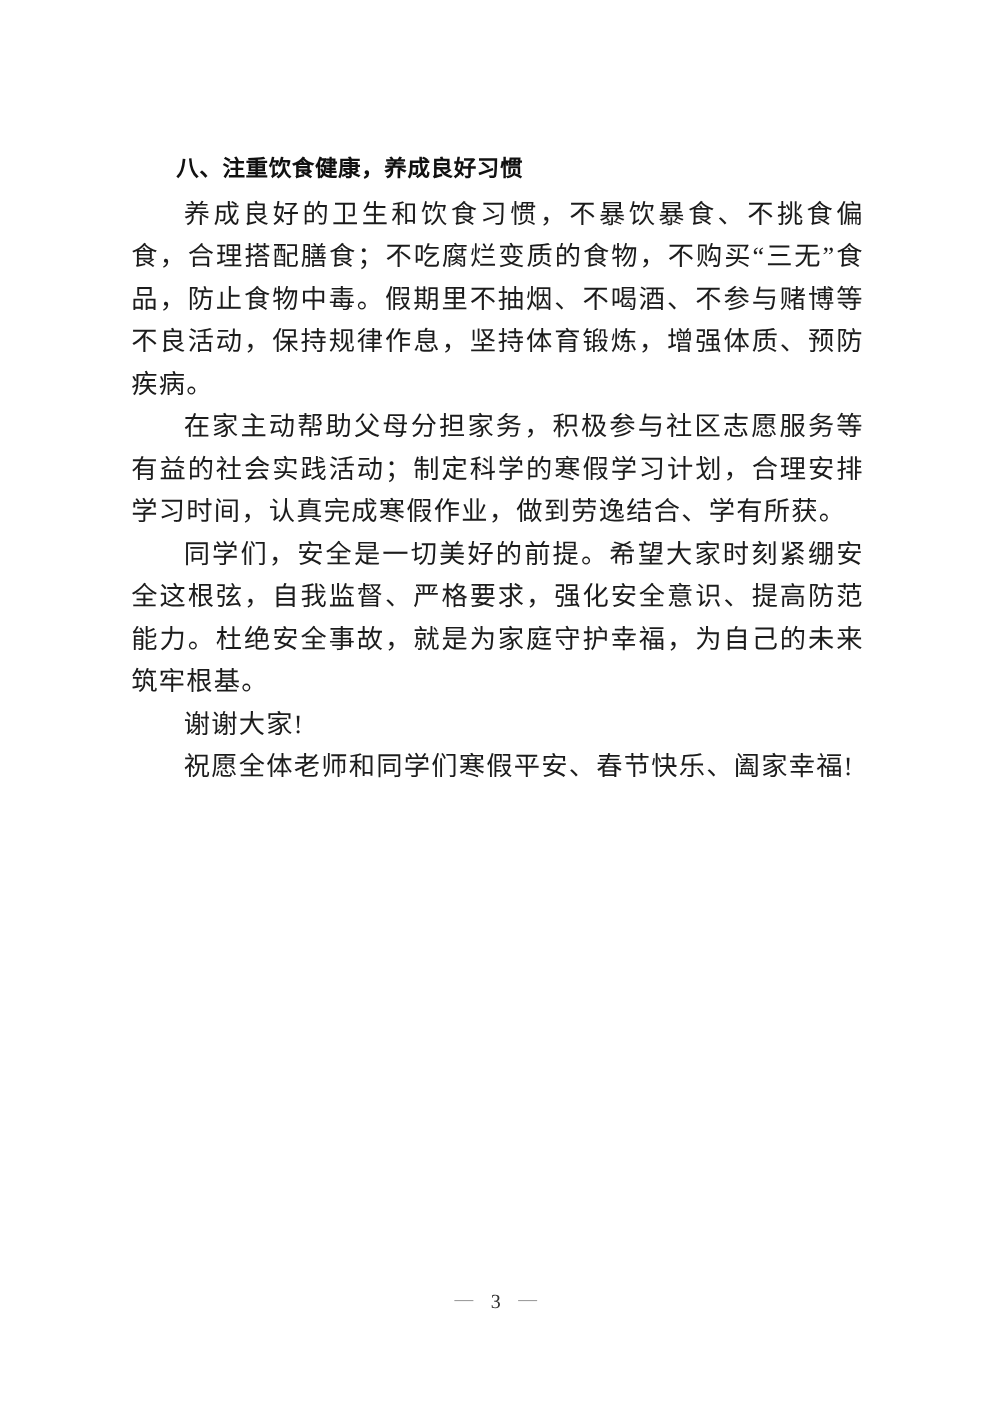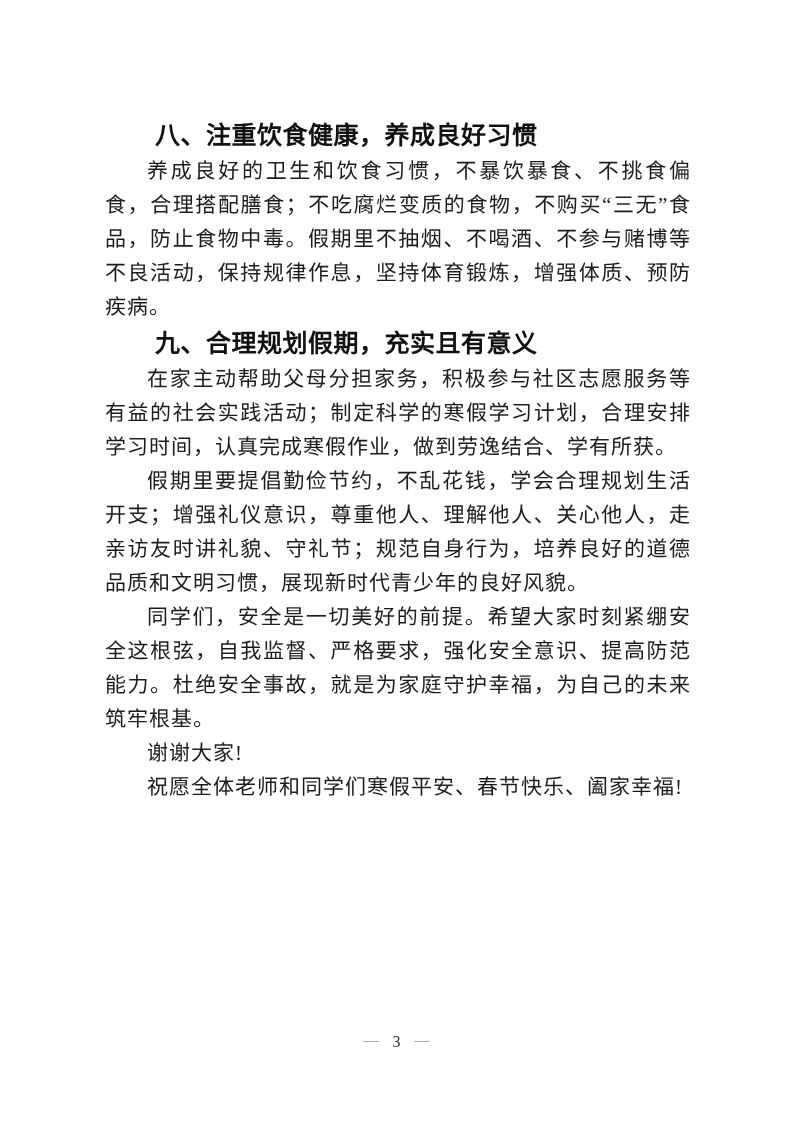--- a/index.html
+++ b/index.html
@@ -18,21 +18,21 @@
   .content {
     position: absolute;
     left: 105px;
     top: 116px;
     width: 586px;
   }
   .content h2 {
     margin: 0;
     font-family: "Liberation Sans", "DejaVu Sans", sans-serif;
     font-weight: 700;
-    font-size: 25px;
+    font-size: 18px;
     line-height: 38px;
     color: #111111;
     text-indent: 2em;
     letter-spacing: 0.5px;
   }
   .content p {
     margin: 0;
     font-family: "Liberation Serif", "DejaVu Serif", serif;
     font-size: 21px;
     line-height: 34px;
@@ -66,23 +66,21 @@
   }
 </style>
 </head>
 <body>
 
 <div class="page">
 
   <main class="content" id="doc-body">
       <h2>八、注重饮食健康，养成良好习惯</h2>
       <p>养成良好的卫生和饮食习惯，不暴饮暴食、不挑食偏食，合理搭配膳食；不吃腐烂变质的食物，不购买“三无”食品，防止食物中毒。假期里不抽烟、不喝酒、不参与赌博等不良活动，保持规律作息，坚持体育锻炼，增强体质、预防疾病。</p>
-      <h2>九、合理规划假期，充实且有意义</h2>
       <p>在家主动帮助父母分担家务，积极参与社区志愿服务等有益的社会实践活动；制定科学的寒假学习计划，合理安排学习时间，认真完成寒假作业，做到劳逸结合、学有所获。</p>
-      <p>假期里要提倡勤俭节约，不乱花钱，学会合理规划生活开支；增强礼仪意识，尊重他人、理解他人、关心他人，走亲访友时讲礼貌、守礼节；规范自身行为，培养良好的道德品质和文明习惯，展现新时代青少年的良好风貌。</p>
       <p>同学们，安全是一切美好的前提。希望大家时刻紧绷安全这根弦，自我监督、严格要求，强化安全意识、提高防范能力。杜绝安全事故，就是为家庭守护幸福，为自己的未来筑牢根基。</p>
       <p>谢谢大家!</p>
       <p>祝愿全体老师和同学们寒假平安、春节快乐、阖家幸福!</p>
     </main>
 
   <footer class="footer">
     <span class="dash">—</span><span class="pagenum">3</span><span class="dash">—</span>
   </footer>
 
 </div>

